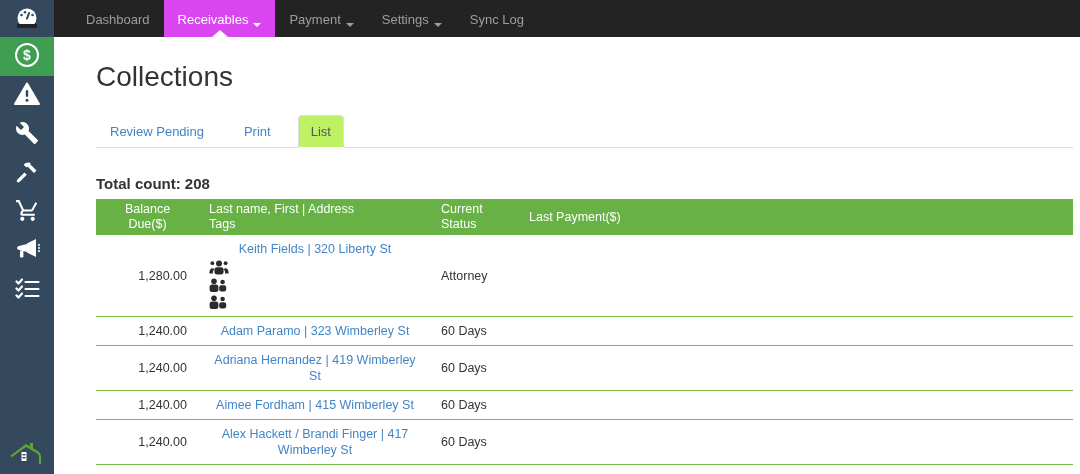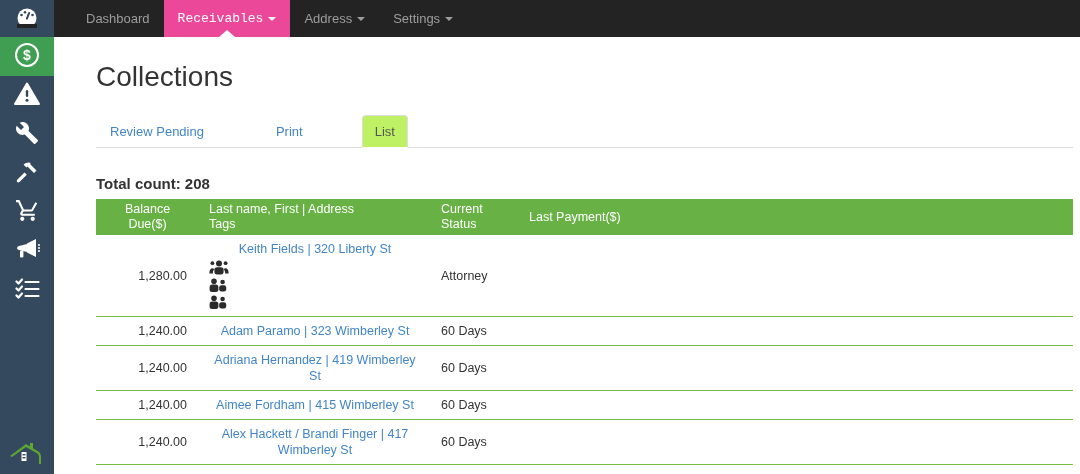--- a/index.html
+++ b/index.html
@@ -5,23 +5,23 @@
   * { margin:0; padding:0; box-sizing:border-box; }
   html,body { width:1080px; height:474px; overflow:hidden; background:#fff;
               font-family:"Liberation Sans", sans-serif; }
 
   
   .topnav { position:absolute; top:0; left:0; width:1080px; height:37px;
             background:#232323; display:flex; align-items:stretch; z-index:5; }
   .brand { width:54px; height:37px; background:#34495e; display:flex;
            align-items:center; justify-content:center; flex:none; }
   .nav-items { display:flex; align-items:stretch; margin-left:18px; }
-  .nav-item { position:relative; display:flex; align-items:center; gap:5px;
-              padding:0 14px; color:#9d9d9d; font-size:13px; cursor:pointer; }
-  .nav-item.active { background:#ec4899; color:#fff;font-family:Liberation Mono, monospace; }
+  .nav-item { position:relative; display:flex; align-items:flex-end; gap:5px;
+              padding:10px 14px; color:#9d9d9d; font-size:13px; cursor:pointer; }
+  .nav-item.active { background:#d946ef; color:#fff; }
   .nav-item.active .caret { border-top-color:#fff; }
   .caret { display:inline-block; width:0; height:0; border-left:4px solid transparent;
            border-right:4px solid transparent; border-top:4px solid #9d9d9d; }
   .notch { position:absolute; bottom:0; left:50%; transform:translateX(-50%);
            width:0; height:0; border-left:8px solid transparent;
            border-right:8px solid transparent; border-bottom:7px solid #fff; }
 
   
   .sidebar { position:absolute; top:37px; left:0; width:54px; height:437px;
              background:#34495e; }
@@ -30,21 +30,21 @@
   .side-item.active { background:#3f9e52; }
   .side-footer { position:absolute; bottom:4px; left:0; width:54px;
                  display:flex; justify-content:center; }
 
   
   .main { position:absolute; top:37px; left:68px; width:1026px; height:437px;
           background:#fff; padding:0 21px 0 28px; }
   h1.page-title { margin-top:24px; font-size:28px; font-weight:500; color:#333; }
 
   .tabs { display:flex; margin-top:22px; border-bottom:1px solid #ddd;
-          align-items:center; padding-left:1px;gap:32px; }
+          align-items:center; padding-left:1px; }
   .tab { font-size:13px; padding:8px 12px; margin-right:14px; color:#4285c6;
          cursor:pointer; border:1px solid transparent; border-radius:4px 4px 0 0;
          margin-bottom:-1px; }
   .tab.active { color:#555; background:#bef264; border-color:#ddd #ddd #fff #ddd;
                 margin-right:0; cursor:default; }
 
   .total-count { margin-top:27px; font-size:15px; font-weight:bold; color:#333; }
 
   
   table.collections { border-collapse:collapse; width:977px; margin-top:7px;
@@ -86,31 +86,35 @@
 
 
   <div class="nav-item active">
     <span class="nav-label">Receivables</span>
     <span class="caret"></span>
     <span class="notch"></span>
   </div>
 
 
   <div class="nav-item">
-    <span class="nav-label">Address</span>
+    <span class="nav-label">Payment</span>
     <span class="caret"></span>
 
   </div>
 
   <div class="nav-item">
     <span class="nav-label">Settings</span>
     <span class="caret"></span>
 
   </div>
 
+  <div class="nav-item">
+    <span class="nav-label">Sync Log</span>
+
+  </div>
 </div>
 </div>
 
 <div class="sidebar">
   <div id="side-items">
   <div class="side-item active">
         <span><svg width="26" height="26" viewBox="0 0 26 26">
             <circle cx="13" cy="13" r="11" fill="none" stroke="#fff" stroke-width="2"></circle>
             <text x="13" y="18" font-size="14" font-family="Liberation Sans, sans-serif" font-weight="bold" fill="#fff" text-anchor="middle">$</text>
           </svg></span>

